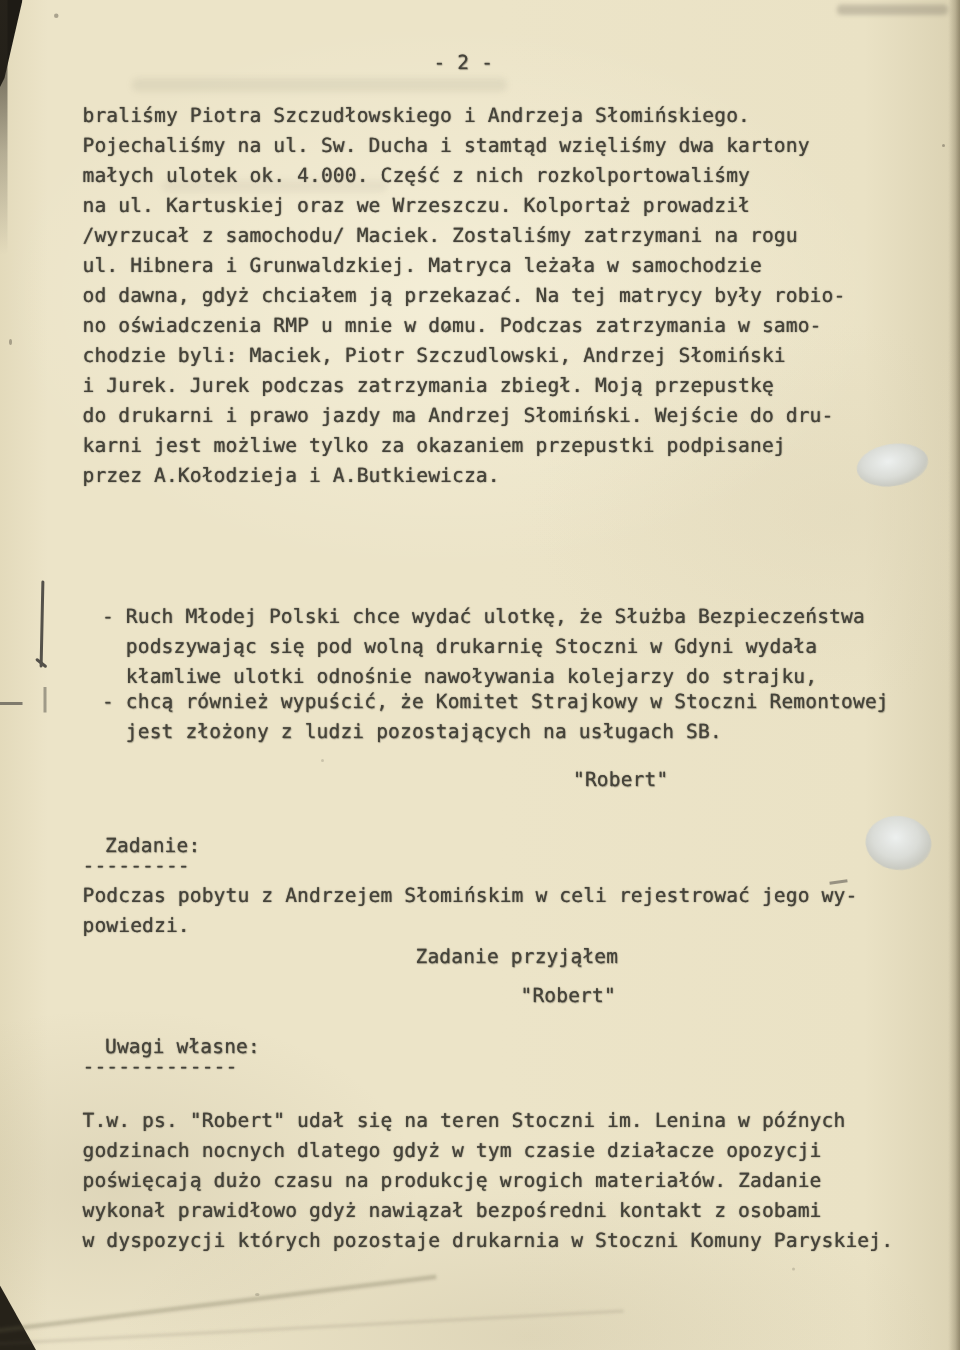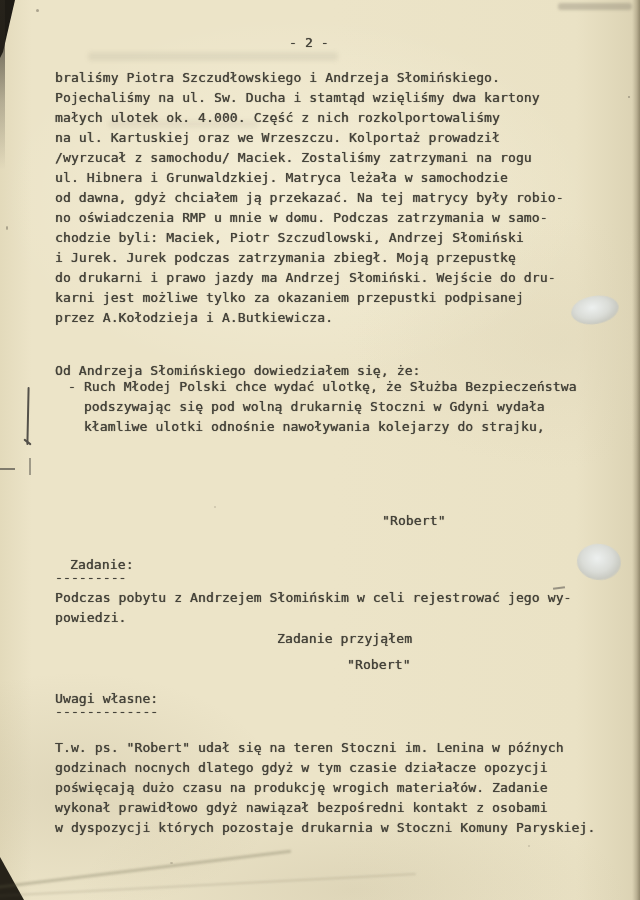--- a/index.html
+++ b/index.html
@@ -53,40 +53,41 @@
 od dawna, gdyż chciałem ją przekazać. Na tej matrycy były robio-
 no oświadczenia RMP u mnie w domu. Podczas zatrzymania w samo-
 chodzie byli: Maciek, Piotr Szczudlowski, Andrzej Słomiński
 i Jurek. Jurek podczas zatrzymania zbiegł. Moją przepustkę
 do drukarni i prawo jazdy ma Andrzej Słomiński. Wejście do dru-
 karni jest możliwe tylko za okazaniem przepustki podpisanej
 przez A.Kołodzieja i A.Butkiewicza.</div>
 
   <div class="tw" style="left:296px; top:212px; font-size:9px; opacity:0.8;">^</div>
 
-  <div class="tw" style="left:55px; top:361px;">Od Andrzeja Słomińskiego dowiedziałem się, że:</div>
 
-  <div class="tw" style="left:68px; top:377px;">- Ruch Młodej Polski chce wydać ulotkę, że Służba Bezpieczeństwa
+  <div class="tw" style="left:68px; top:402px;">- Ruch Młodej Polski chce wydać ulotkę, że Służba Bezpieczeństwa
   podszywając się pod wolną drukarnię Stoczni w Gdyni wydała
   kłamliwe ulotki odnośnie nawoływania kolejarzy do strajku,</div>
 
+  <div class="tw" style="left:68px; top:459px;">- chcą również wypuścić, że Komitet Strajkowy w Stoczni Remontowej
+  jest złożony z ludzi pozostających na usługach SB.</div>
 
   <div class="tw" style="left:382px; top:511px;">"Robert"</div>
 
   <div class="tw" style="left:70px; top:555px;">Zadanie:</div>
   <div class="tw" style="left:55px; top:568px;">---------</div>
 
   <div class="tw" style="left:277px; top:629px;">Zadanie przyjąłem</div>
 
   <div class="tw" style="left:55px; top:588px;">Podczas pobytu z Andrzejem Słomińskim w celi rejestrować jego wy-
 powiedzi.</div>
 
   <div class="tw" style="left:347px; top:655px;">"Robert"</div>
 
-  <div class="tw" style="left:55px; top:689px;">Uwagi własne:</div>
+  <div class="tw" style="left:70px; top:689px;">Uwagi własne:</div>
   <div class="tw" style="left:55px; top:702px;">-------------</div>
 
   <div class="tw" style="left:55px; top:738px;">T.w. ps. "Robert" udał się na teren Stoczni im. Lenina w późnych
 godzinach nocnych dlatego gdyż w tym czasie działacze opozycji
 poświęcają dużo czasu na produkcję wrogich materiałów. Zadanie
 wykonał prawidłowo gdyż nawiązał bezpośredni kontakt z osobami
 w dyspozycji których pozostaje drukarnia w Stoczni Komuny Paryskiej.</div>
 
   <div style="position:absolute; left:0; top:0; width:16px; height:60px;
               background:#1e1b15; clip-path:polygon(0 0, 15px 0, 3px 52px, 0 58px);

